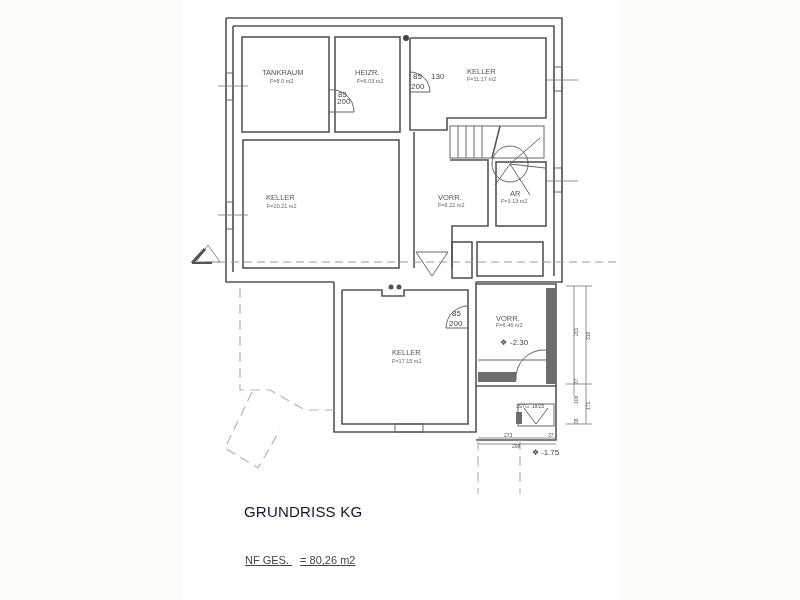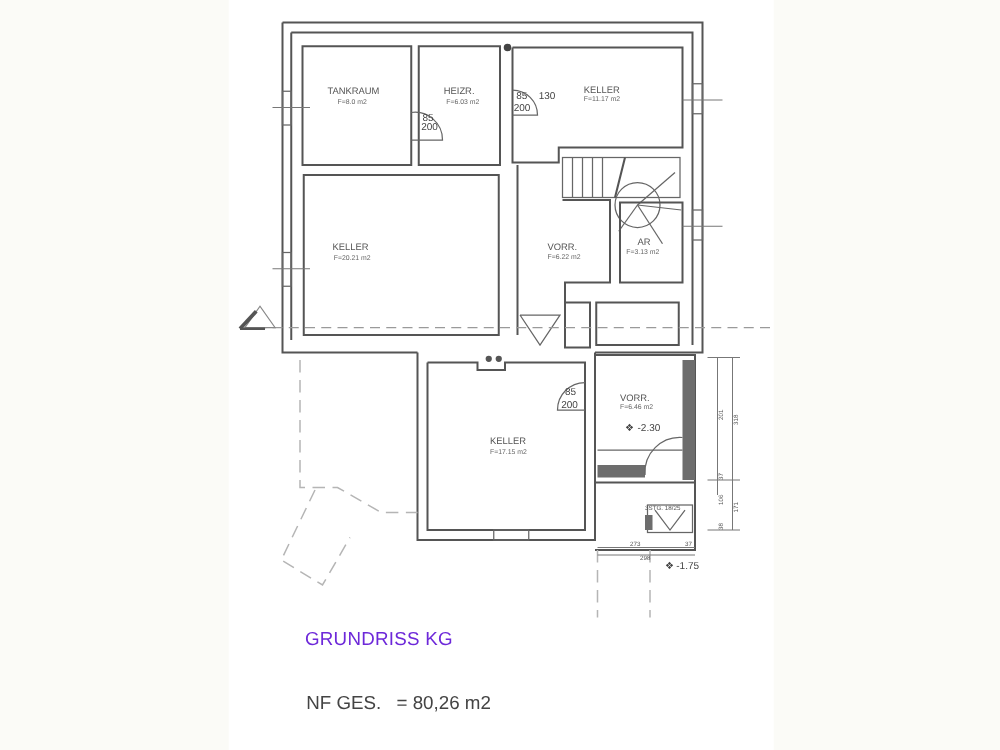--- a/index.html
+++ b/index.html
@@ -20,25 +20,25 @@
   .dash-light { fill: none; stroke: #b5b5b5; stroke-width: 1.2; stroke-dasharray: 10 6; }
   .dim { fill: none; stroke: #777; stroke-width: 0.8; }
   .hatch { fill: #6d6d6d; }
   .room-name { font-family: "Liberation Sans", sans-serif; font-size: 7.5px; fill: #555; }
   .room-area { font-family: "Liberation Sans", sans-serif; font-size: 5.5px; fill: #666; }
   .door-txt { font-family: "Liberation Sans", sans-serif; font-size: 8px; fill: #444; }
   .dim-txt { font-family: "Liberation Sans", sans-serif; font-size: 5px; fill: #555; }
   .lvl-txt { font-family: "Liberation Sans", sans-serif; font-size: 8px; fill: #444; }
   #title {
     position: absolute; left: 244px; top: 503px;
-    font-size: 15px; color: #6d28d9; letter-spacing: 0.2px;
+    font-size: 15px; color: #0f172a; letter-spacing: 0.2px;
   }
   #area-total {
     position: absolute; left: 245px; top: 554px;
-    font-size: 15px; color: #444;
+    font-size: 11px; color: #444; text-decoration: underline;
   }
 </style>
 </head>
 <body>
 
 <div id="page"></div>
 
 <svg id="plan" viewBox="0 0 800 600">
 
   <g>

